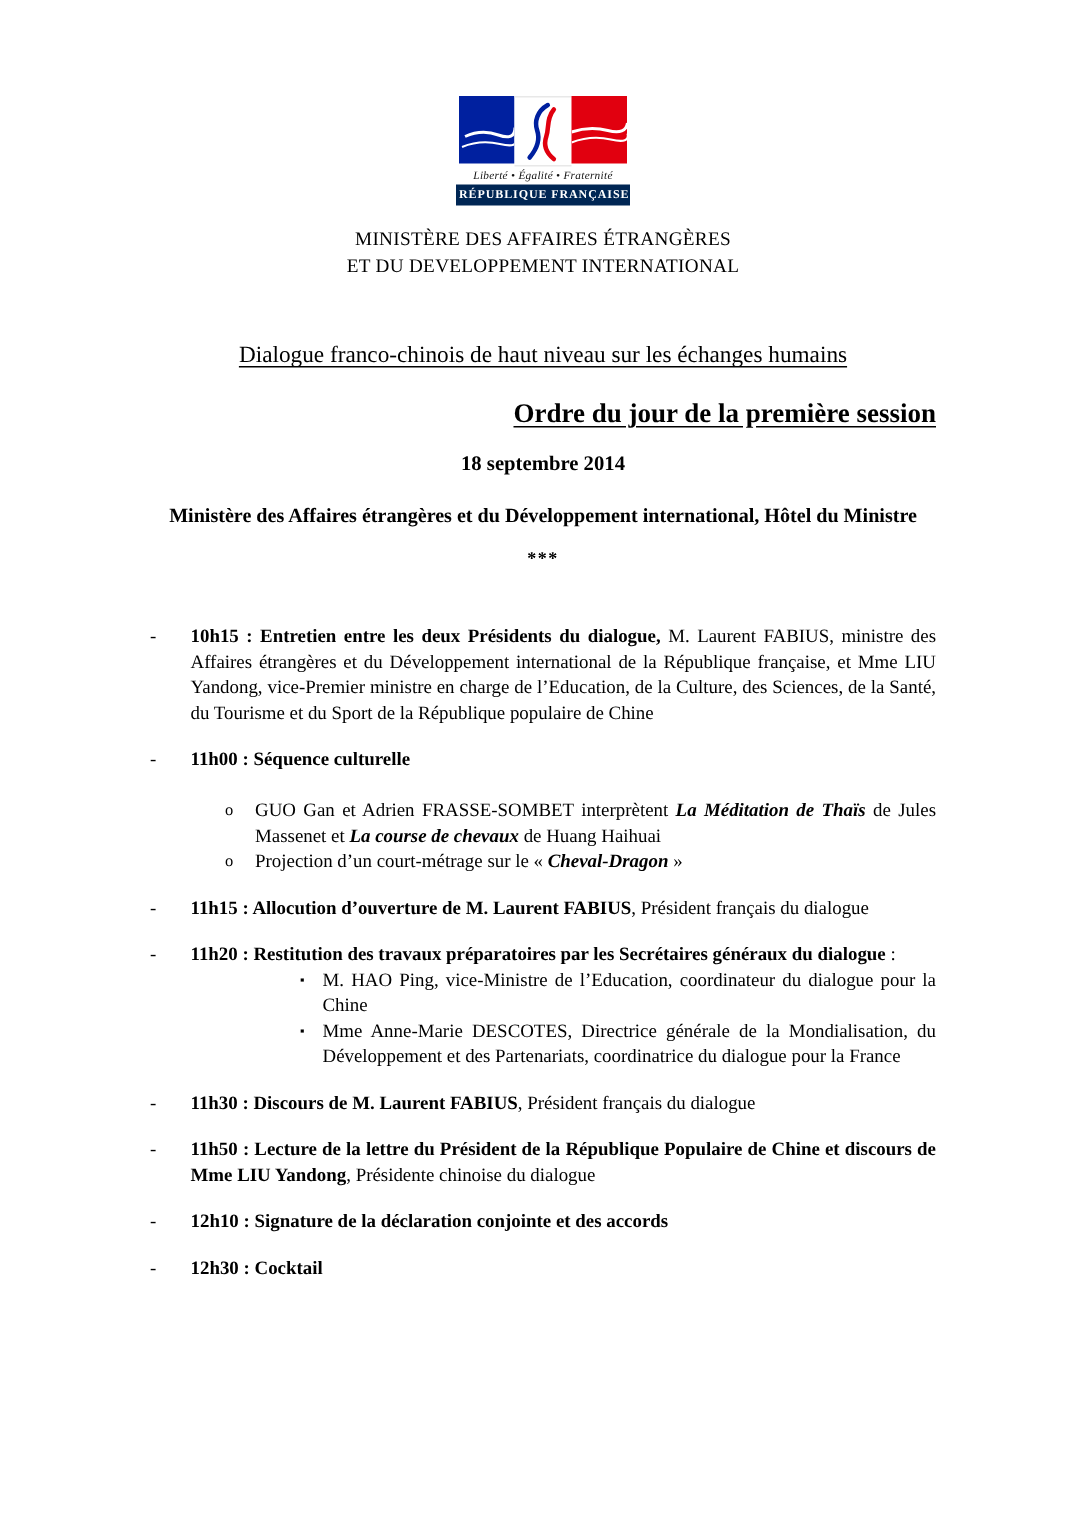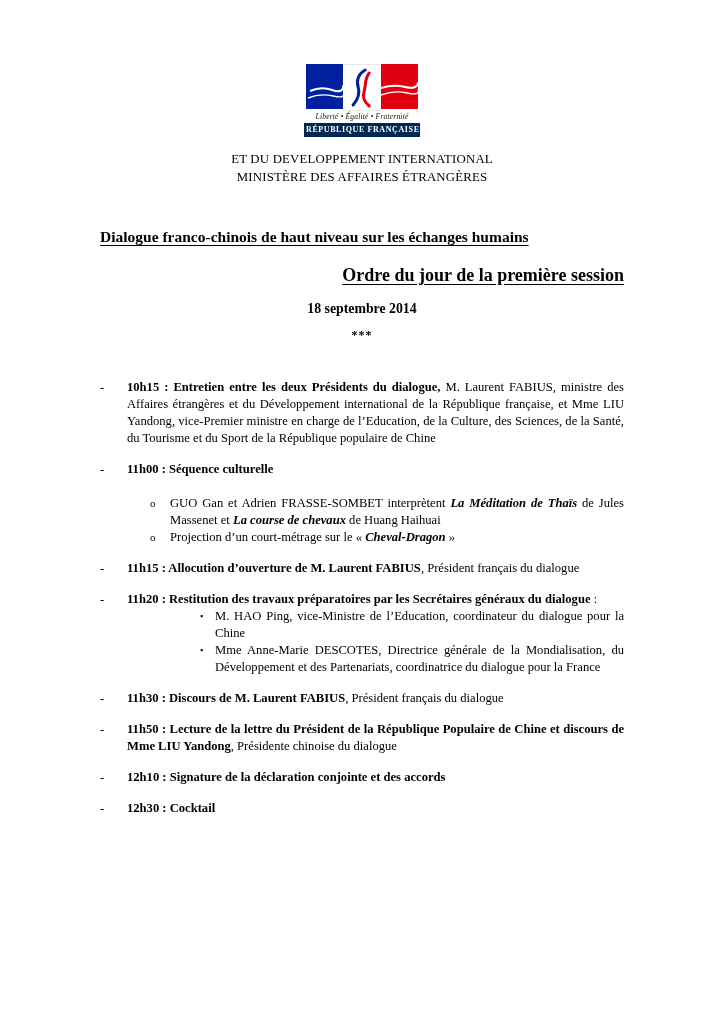--- a/index.html
+++ b/index.html
@@ -17,21 +17,21 @@
   .band.white{background:#ffffff;border-top:1px solid #e8e8e8;border-bottom:1px solid #e8e8e8;}
   .band.red{background:#E1000F;}
   .motto{font-size:7.5px;font-style:italic;margin-top:3px;letter-spacing:.2px;white-space:nowrap;color:#111;}
   .republic{width:112px;margin:2px auto 0;background:#002654;color:#fff;font-size:8px;font-weight:bold;
             letter-spacing:.6px;padding:2px 2px 3px;white-space:nowrap;}
 
   
   .ministry{margin-top:13px;text-align:center;font-size:12.8px;line-height:18px;letter-spacing:.2px;}
 
   
-  .doc-title{margin:42px 0 0;font-size:15.5px;font-weight:bold;}
+  .doc-title{margin:42px 0 0;text-align:center;font-size:15.5px;font-weight:normal;}
   .doc-title .u,.doc-subtitle .u{text-decoration:underline;text-underline-offset:3px;}
   .doc-subtitle{margin:19px 0 12px;text-align:right;font-size:18px;font-weight:bold;}
   .doc-date{margin-top:15px;text-align:center;font-size:13.8px;font-weight:bold;}
   .doc-location{margin:17px auto 0;text-align:center;font-size:13.4px;font-weight:bold;line-height:20px;}
   .separator{margin-top:11px;text-align:center;font-size:12px;font-weight:bold;letter-spacing:1px;}
 
   
   .agenda{margin-top:36px;font-size:12.6px;line-height:17px;}
   .item{display:flex;margin-bottom:14px;}
   .dash{width:27px;flex:none;}
@@ -70,30 +70,31 @@
             <path d="M0 24 Q12 20 24 23 T37 18" stroke="#ffffff" stroke-width="2" fill="none"></path>
             <path d="M0 31 Q13 26 26 29 T37 25" stroke="#ffffff" stroke-width="1.4" fill="none"></path>
           </svg>
         </div>
     </div>
     <div class="motto">Liberté • Égalité • Fraternité</div>
     <div class="republic">RÉPUBLIQUE FRANÇAISE</div>
   </div>
 
   <div class="ministry">
+    <div>MINISTÈRE DES AFFAIRES ÉTRANGÈRES</div>
     <div>ET DU DEVELOPPEMENT INTERNATIONAL</div>
-    <div>MINISTÈRE DES AFFAIRES ÉTRANGÈRES</div>
   </div>
 
   <h1 class="doc-title"><span class="u">Dialogue franco-chinois de haut niveau sur les échanges humains</span></h1>
 
   <h2 class="doc-subtitle"><span class="u">Ordre du jour de la première session</span></h2>
 
   <div class="doc-date">18 septembre 2014</div>
 
+  <div class="doc-location">Ministère des Affaires étrangères et du Développement international, Hôtel du Ministre</div>
 
   <div class="separator">***</div>
 
   <div class="agenda">
 
     <div class="item">
       <span class="dash">-</span>
       <p class="body"><strong>10h15 : Entretien entre les deux Présidents du dialogue,</strong><span> M. Laurent FABIUS, ministre des Affaires étrangères et du Développement international de la République française, et Mme LIU Yandong, vice-Premier ministre en charge de l’Education, de la Culture, des Sciences, de la Santé, du Tourisme et du Sport de la République populaire de Chine</span></p>
     </div>
 

